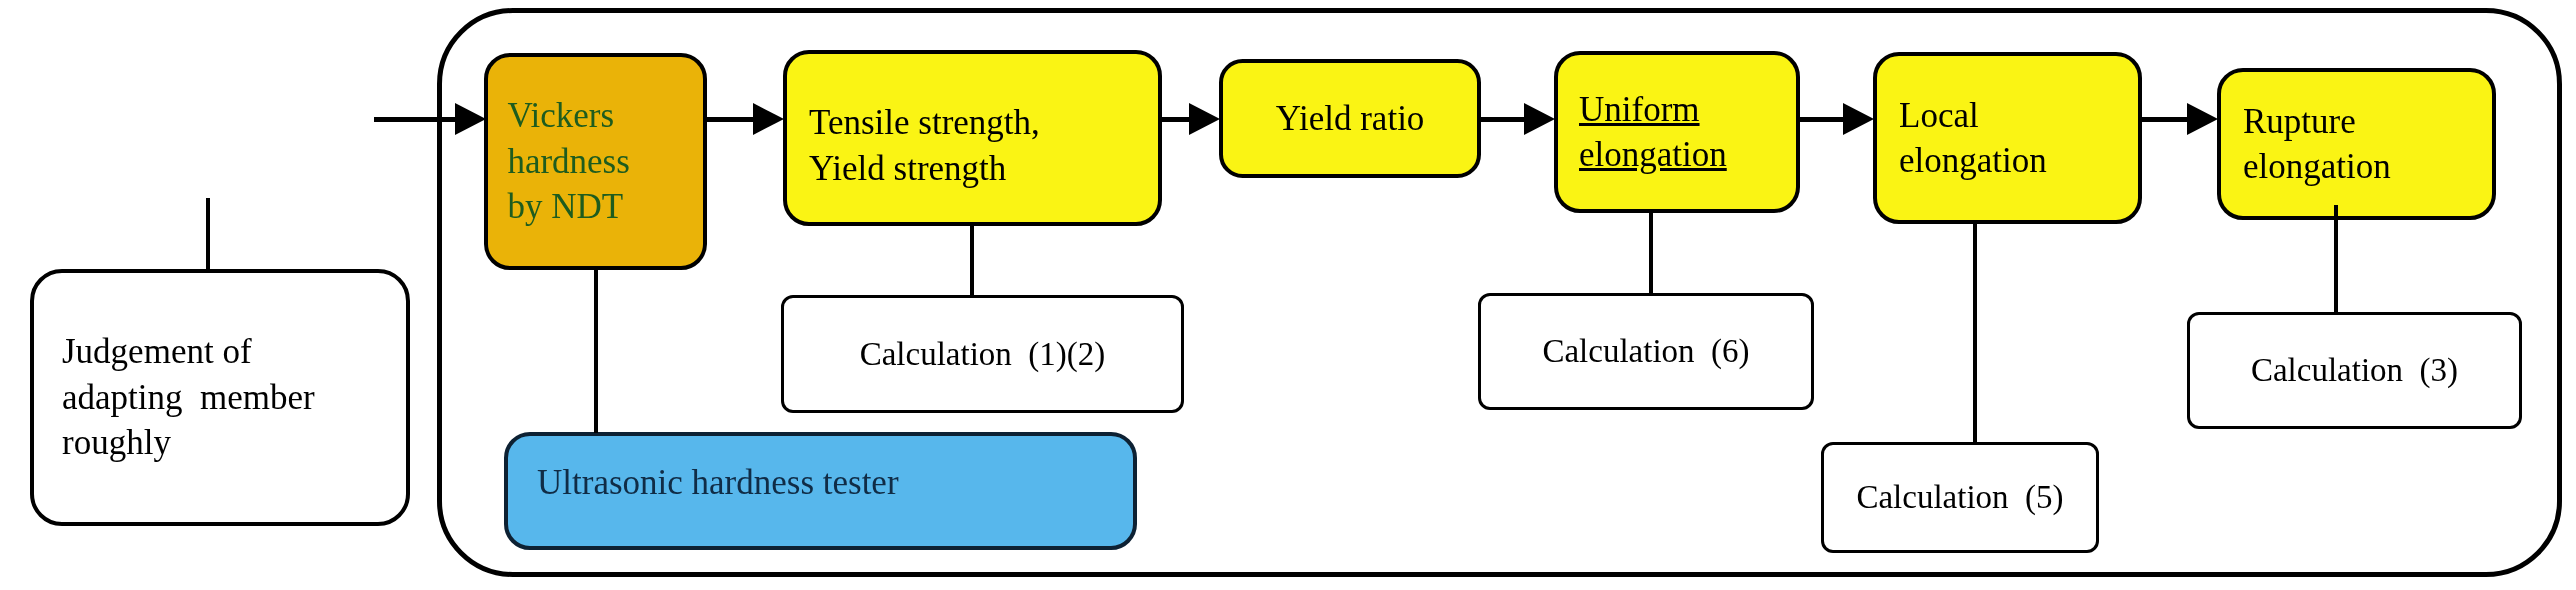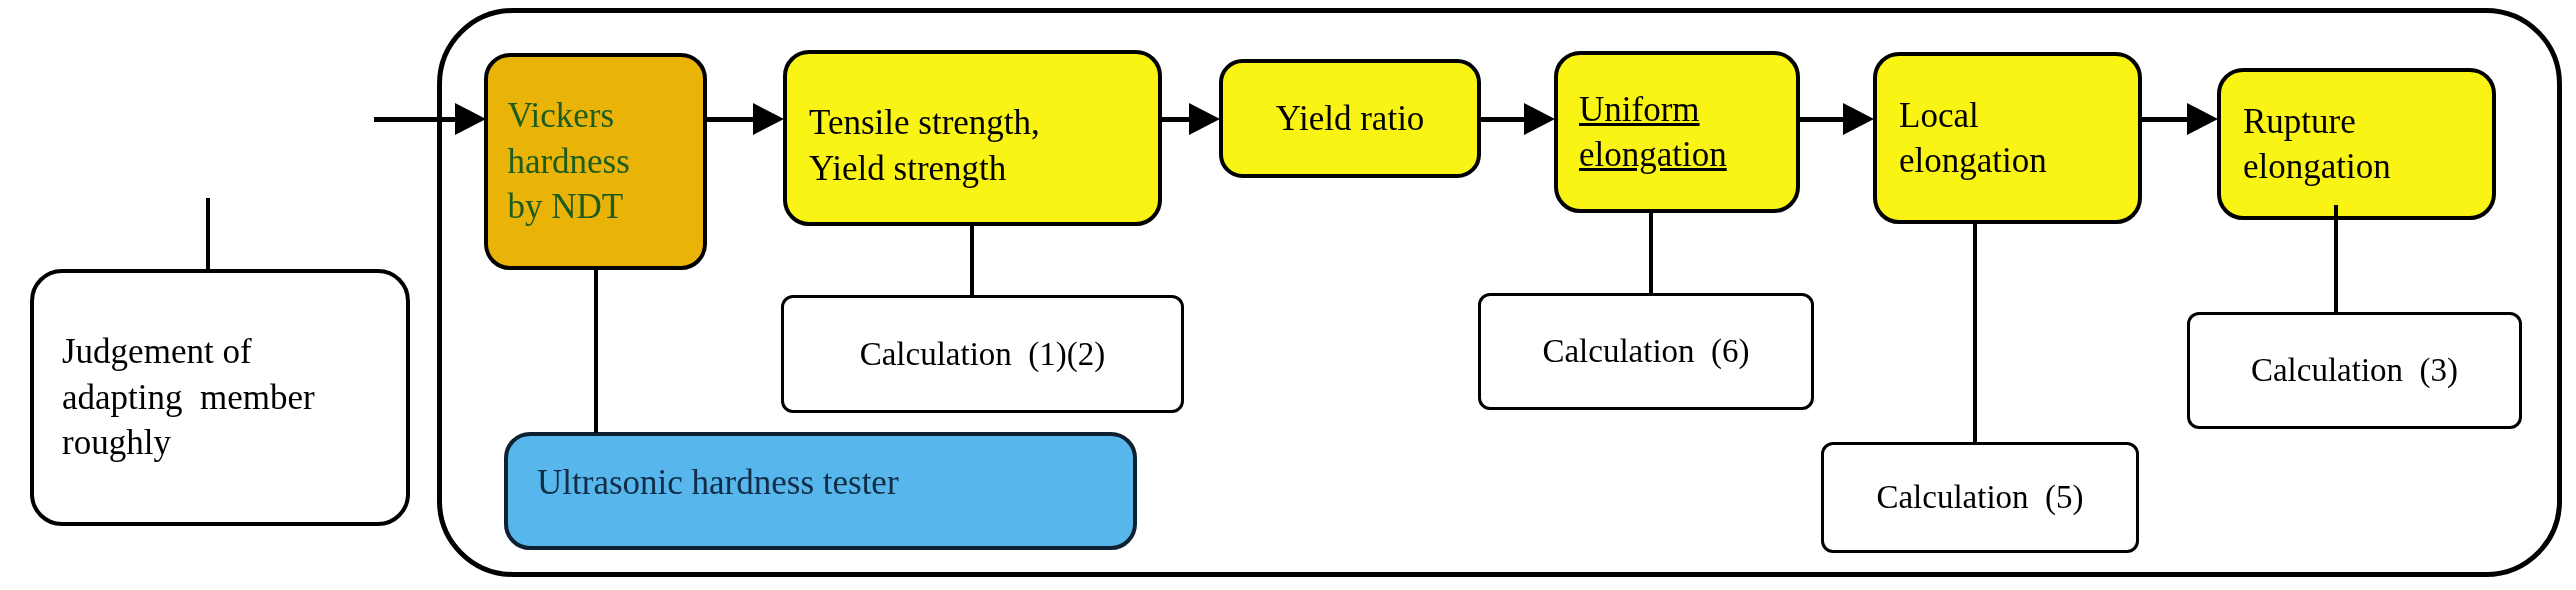--- a/index.html
+++ b/index.html
@@ -30,21 +30,21 @@
   #vickers{left:484px;top:53px;width:223px;height:217px;background:#eab308;color:#1E5C1E;padding:0 5.6px 0 19.4px;}
   #tensile{left:783px;top:50px;width:379px;height:176px;background:#FAF414;padding:15px 11px 0 22px;}
   #yield-ratio{left:1219px;top:59px;width:262px;height:119px;background:#FAF414;justify-content:center;border-radius:23.6px;}
   #uniform{left:1554px;top:51px;width:246px;height:162px;background:#FAF414;padding:0 5.6px 0 21px;text-decoration:underline;}
   #local{left:1873px;top:52px;width:269px;height:172px;background:#FAF414;padding:0 5.6px 0 22px;align-items:center;}
   #rupture{left:2217px;top:68px;width:279px;height:152px;background:#FAF414;padding:0 5.6px 0 22px;}
   .calc{border-width:3.5px;border-radius:12px;justify-content:center;font-size:33px;}
   #calc12{left:781px;top:295px;width:403px;height:118px;}
   #calc4{left:1478px;top:293px;width:336px;height:117px;}
   #calc3{left:2187px;top:312px;width:335px;height:117px;}
-  #calc5{left:1821px;top:442px;width:318px;height:111px;}
+  #calc5{left:1821px;top:442px;width:278px;height:111px;}
   #ultrasonic{left:504px;top:432px;width:633px;height:118px;background:#57B7EC;color:#102C46;border-color:#0D2133;padding:0 7px 16px 29px;}
   
   .hline{position:absolute;height:4.9px;background:#000;top:117px;}
   #h1{left:374px;width:85px;}
   #h2{left:707px;width:49px;}
   #h3{left:1162px;width:31px;}
   #h4{left:1481px;width:46px;}
   #h5{left:1800px;width:46px;}
   #h6{left:2142px;width:49px;}
   .ahead{

